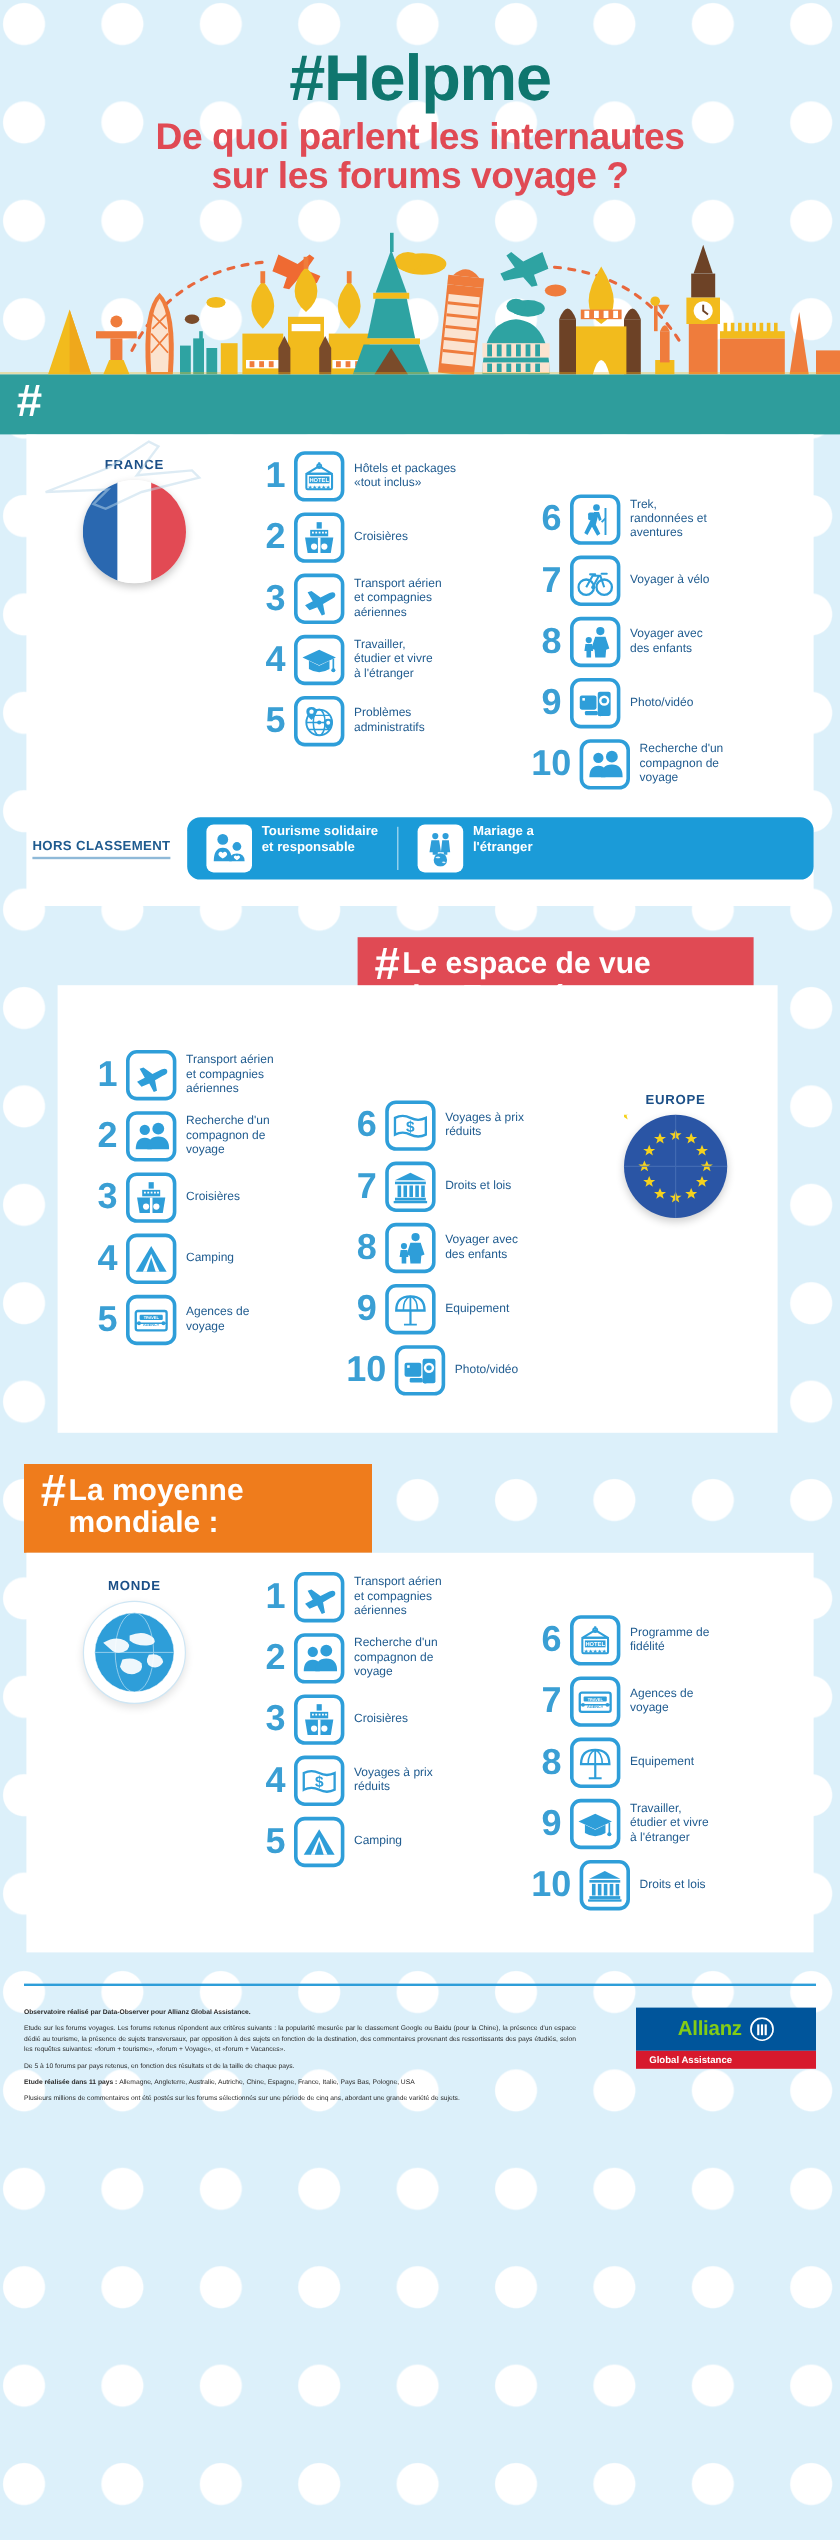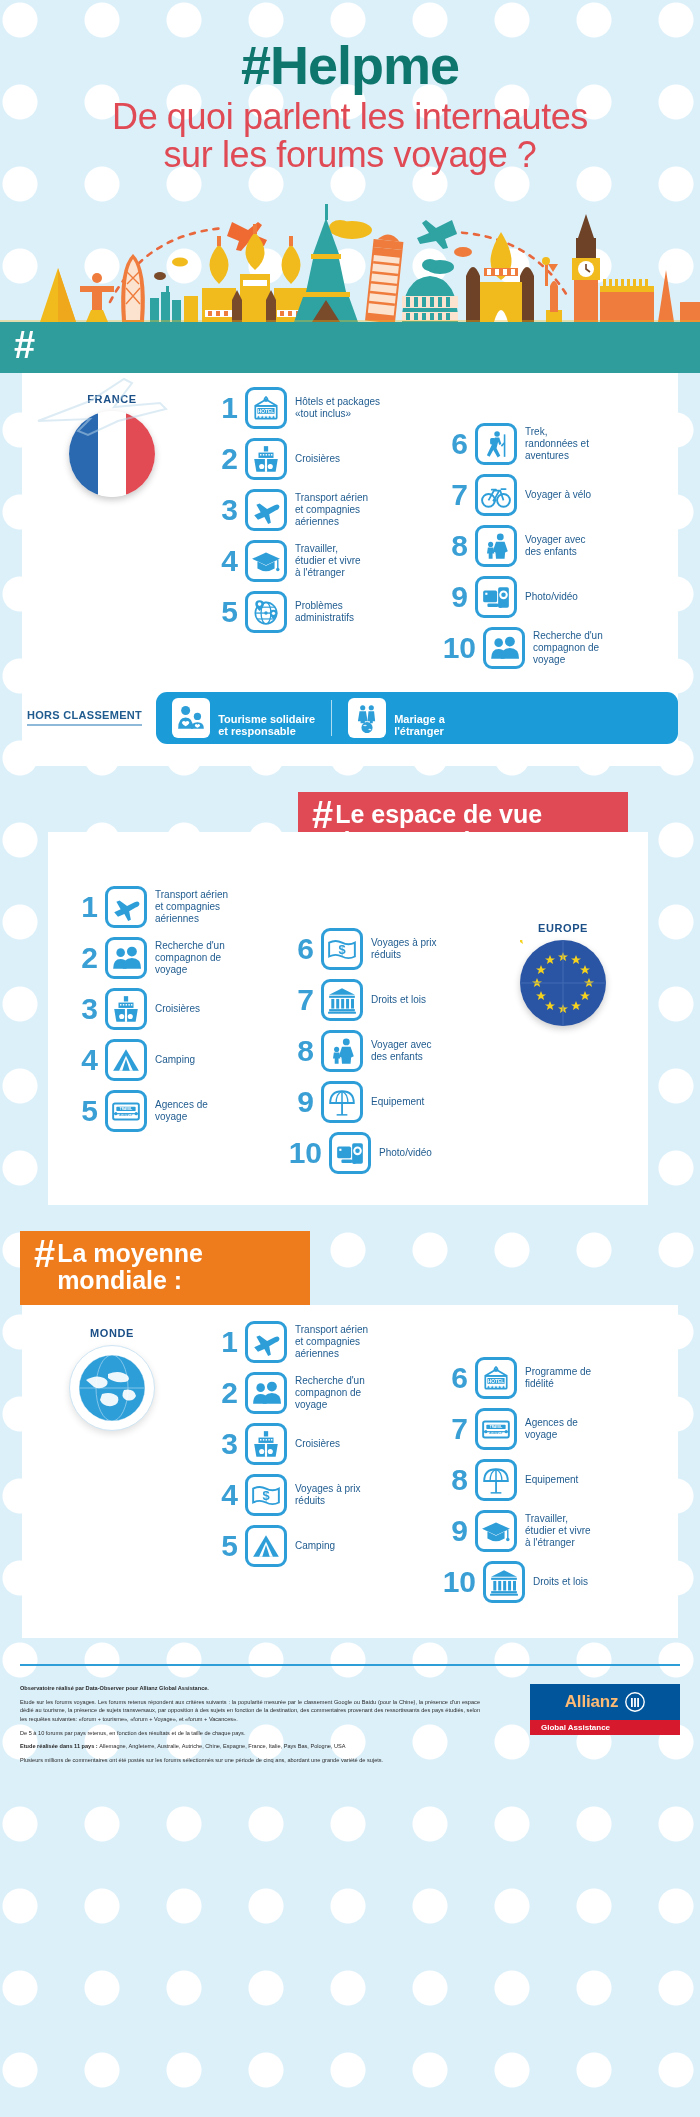--- a/index.html
+++ b/index.html
@@ -36,22 +36,22 @@
   .header { text-align: center; padding-top: 38px; }
   .hashtitle {
     color: #0f766e;
     font-size: 54px;
     font-weight: bold;
     letter-spacing: -1px;
     line-height: 1.0;
   }
   .subtitle {
     color: #e04a54;
-    font-size: 36px;
-    font-weight: normal;
+    font-size: 31px;
+    font-weight: bold;
     line-height: 1.06;
     margin-top: 6px;
     letter-spacing: -0.4px;
   }
 
   
   .skyline-wrap { position: relative; width: 700px; height: 130px; margin-top: 18px; }
   .skyline-wrap svg { display:block; }
 
   
@@ -138,21 +138,21 @@
   }
   .hors-bar {
     background: #1b9bd8;
     border-radius: 11px;
     margin-left: 14px;
     padding: 8px 16px;
     display: flex; align-items: center;
     flex: 1;
     height: 52px;
   }
-  .hors-item { display: flex; align-items: flex-end; }
+  .hors-item { display: flex; align-items: flex-start; }
   .hors-icon {
     width: 38px; height: 40px; background: #fff; border-radius: 6px;
     display:flex; align-items:center; justify-content:center;
     flex: 0 0 auto;
   }
   .hors-text { color: #fff; font-size: 11px; font-weight: bold; line-height: 1.15; margin-left: 8px; }
   .hors-sep { width: 1px; height: 36px; background: rgba(255,255,255,.65); margin: 0 16px; }
 
   
   .globe {
@@ -175,21 +175,21 @@
     display: flex;
   }
   .footnotes { width: 460px; color: #2a2a2a; }
   .footnotes p { font-size: 5.6px; line-height: 1.55; margin-bottom: 5px; text-align: justify; }
   .footnotes p.b { font-weight: bold; }
   .footnotes b { font-weight: bold; }
   .footer-rule { width: 660px; height: 2px; background: #2e9ed9; margin: 0 0 8px 20px; }
 
   .allianz-box { margin-left: auto; width: 150px; }
   .allianz-main {
-    background: #00559b; color: #fdba74; height: 36px;
+    background: #00559b; color: #84cc16; height: 36px;
     display:flex; align-items:center; justify-content:center; gap:7px;
   }
   .allianz-word { font-size: 17px; font-weight: bold; letter-spacing: -.2px; }
   .allianz-sub {
     background: #d7192d; color: #fff; height: 15px;
     display:flex; align-items:center; padding-left: 11px;
     font-size: 8px; font-weight: bold;
   }
 
   .plane-deco { position: absolute; left: 6px; top: 0; opacity: .5; }

